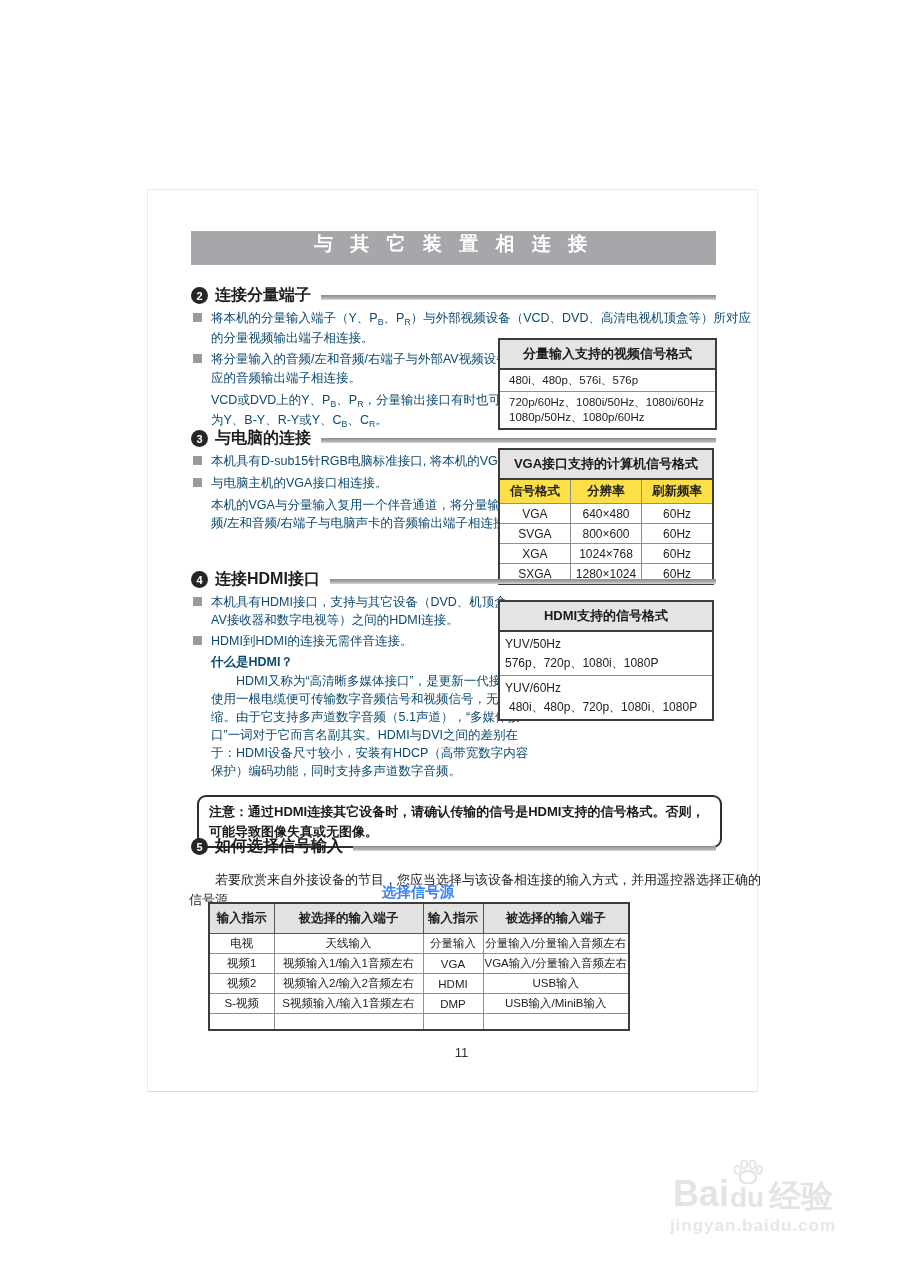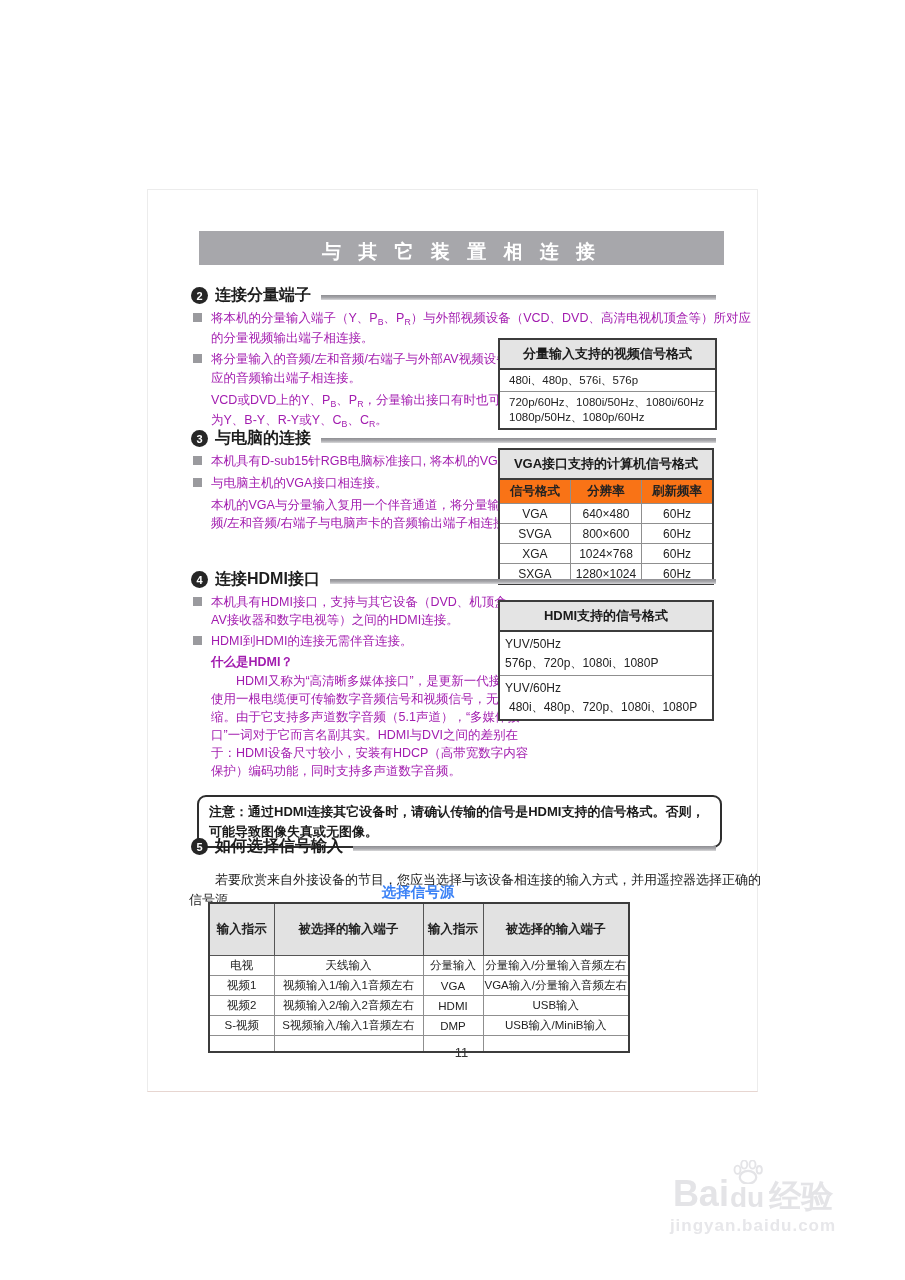--- a/index.html
+++ b/index.html
@@ -8,65 +8,65 @@
     font-family:"Liberation Sans","DejaVu Sans",sans-serif;color:#222;
     overflow:hidden;
   }
   .sheet{
     position:absolute;left:147px;top:189px;width:611px;height:903px;
     background:#fff;border:1px solid #ececec;border-bottom-color:#e7d6d1;
     box-sizing:border-box;
   }
   .titlebar{
     position:absolute;left:43px;top:41px;width:525px;height:34px;
-    background:#a7a7ab;color:#fff;display:flex;align-items:flex-end;justify-content:center;
-    font-size:19px;font-weight:bold;letter-spacing:6px;margin-left:8px;
+    background:#a7a7ab;color:#fff;display:flex;align-items:flex-start;justify-content:center;
+    font-size:19px;font-weight:bold;letter-spacing:6px;
   }
   .sec-head{position:absolute;display:flex;align-items:center;width:525px;left:43px;}
   .num-badge{
     width:17px;height:17px;border-radius:50%;background:#262626;color:#fff;
     font-size:11px;font-weight:bold;display:flex;align-items:center;justify-content:center;
     flex:none;margin-right:7px;
   }
   .sec-title{font-size:16px;font-weight:bold;white-space:nowrap;color:#1d1d1d;}
   .sec-rule{flex:1;height:5px;margin-left:10px;margin-top:3px;
     background:linear-gradient(to bottom,#8e8e92 0%,#a9a9ad 55%,#d9d9db 100%);}
-  .blk{position:absolute;font-size:12.5px;line-height:1.5;color:#a21caf;}
+  .blk{position:absolute;font-size:12.5px;line-height:1.5;color:#0c4a6e;}
   .bullet{display:flex;margin-bottom:3px;}
   .bq{width:9px;height:9px;background:#9a9a9e;flex:none;margin:4px 9px 0 2px;}
   .note-para{margin:0 0 0 20px;}
   .ind{text-indent:2em;margin:0;}
   .bold-line{font-weight:bold;margin-left:20px;}
   table{border-collapse:collapse;table-layout:fixed;}
   .mtab{position:absolute;background:#fff;border:2px solid #3c3c3c;}
   .mtab td,.mtab th{box-sizing:border-box;margin-top:25px;}
   .tab-title{
     background:#e4e4e4;font-weight:bold;text-align:center;font-size:13px;
     padding:5px 2px;border-bottom:2px solid #3c3c3c;color:#1a1a1a;
   }
   .t-comp{left:350px;top:148px;width:219px;font-size:11.5px;}
   .t-comp td.cell{padding:3px 9px;border-top:1px solid #8f8f8f;text-align:left;}
   .t-vga{left:350px;top:258px;width:216px;font-size:12px;text-align:center;}
-  .t-vga th{background:#f97316;font-weight:bold;font-size:12.5px;padding:3px 2px;
+  .t-vga th{background:#fde047;font-weight:bold;font-size:12.5px;padding:3px 2px;
     border:1px solid #8f8f8f;border-top:none;}
   .t-vga td.cell{padding:2.5px 2px;border:1px solid #8f8f8f;}
   .t-vga .c1{width:70px;} .t-vga .c2{width:84px;} .t-vga .c3{width:62px;}
   .t-hdmi{left:350px;top:410px;width:216px;font-size:12px;}
   .t-hdmi td.cell{padding:3px 5px;border-top:1px solid #8f8f8f;line-height:1.55;}
   .notice{
     position:absolute;left:49px;top:605px;width:525px;box-sizing:border-box;
     border:2px solid #2e2e2e;border-radius:9px;padding:5px 10px;
     font-size:13px;font-weight:bold;line-height:1.5;color:#1a1a1a;
   }
   .s5-para{position:absolute;left:41px;top:667px;width:576px;font-size:13px;
     line-height:1.55;text-indent:2em;}
   .src-title{position:absolute;left:60px;top:693px;width:420px;text-align:center;
     font-size:14.5px;font-weight:bold;color:#3b82f6;}
   .t-src{left:60px;top:712px;width:420px;font-size:11.5px;text-align:center;}
-  .t-src th{background:#e2e2e2;font-weight:bold;font-size:12.5px;padding:17px 1px;
+  .t-src th{background:#e2e2e2;font-weight:bold;font-size:12.5px;padding:6px 1px;
     border:1px solid #555;border-top:none;}
   .t-src td.cell{padding:2px 1px;border:1px solid #8f8f8f;height:16px;}
   .t-src .c1{width:65px;} .t-src .c2{width:149px;} .t-src .c3{width:60px;} .t-src .c4{width:146px;}
   .pageno{position:absolute;left:8px;top:855px;width:611px;text-align:center;
     font-size:13px;color:#333;}
   .wm{position:absolute;left:633px;top:1160px;width:240px;text-align:center;
     color:#e4e4e7;user-select:none;}
   .wm-main{display:flex;align-items:flex-end;justify-content:center;
     font-size:36px;font-weight:bold;line-height:1;letter-spacing:0;}
   .wm-du{display:inline-flex;flex-direction:column;align-items:flex-end;margin:0 1px;}

